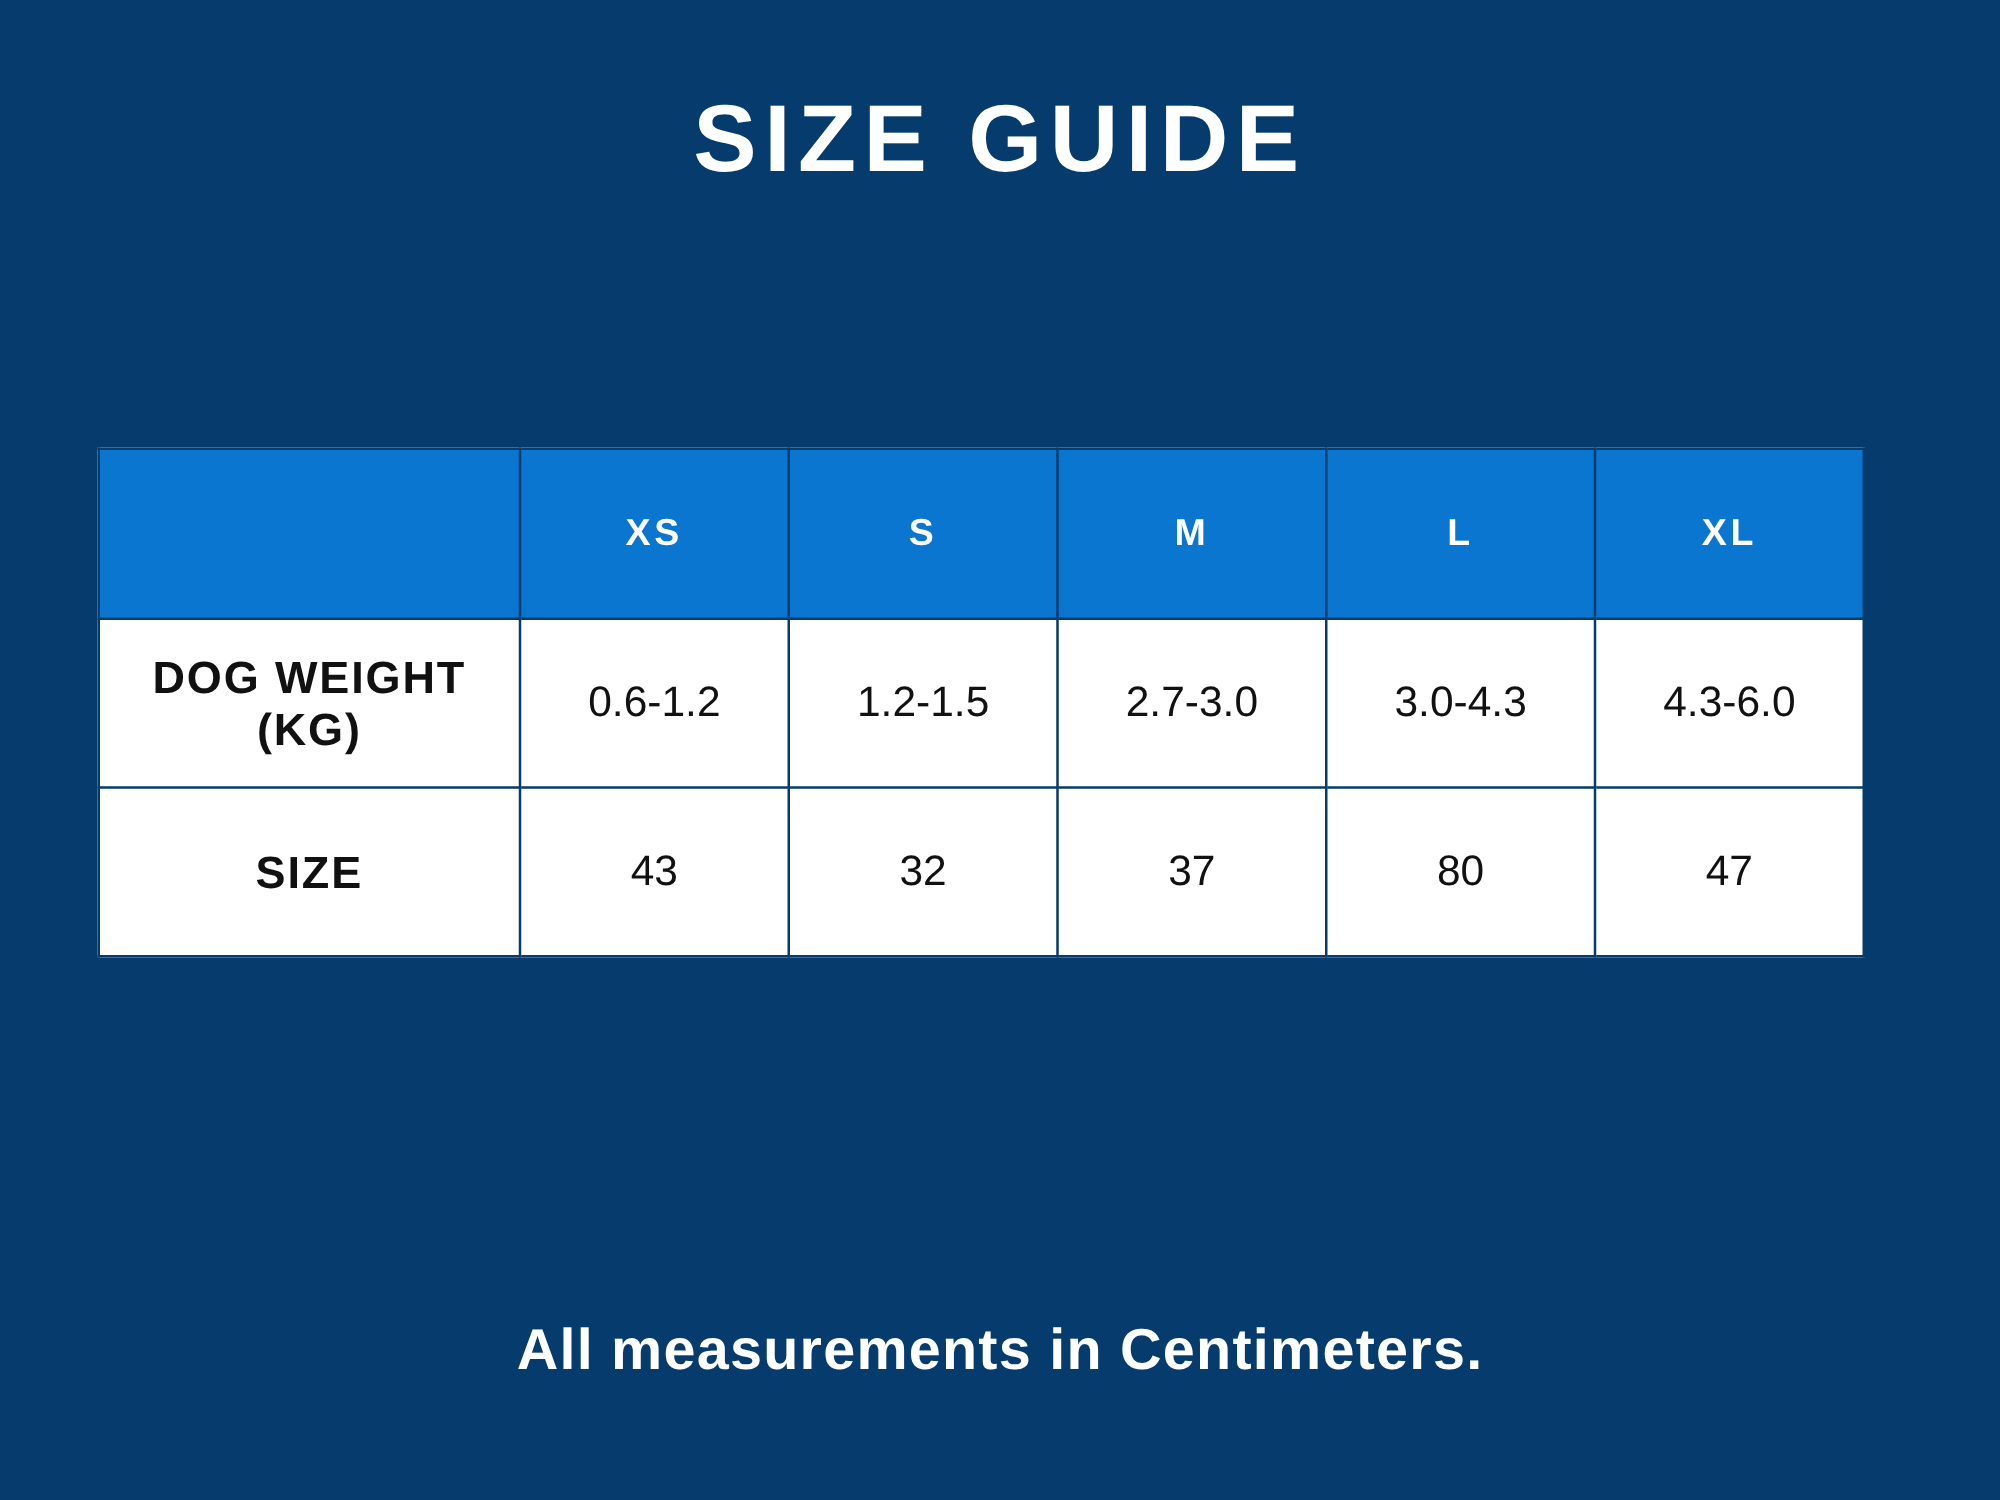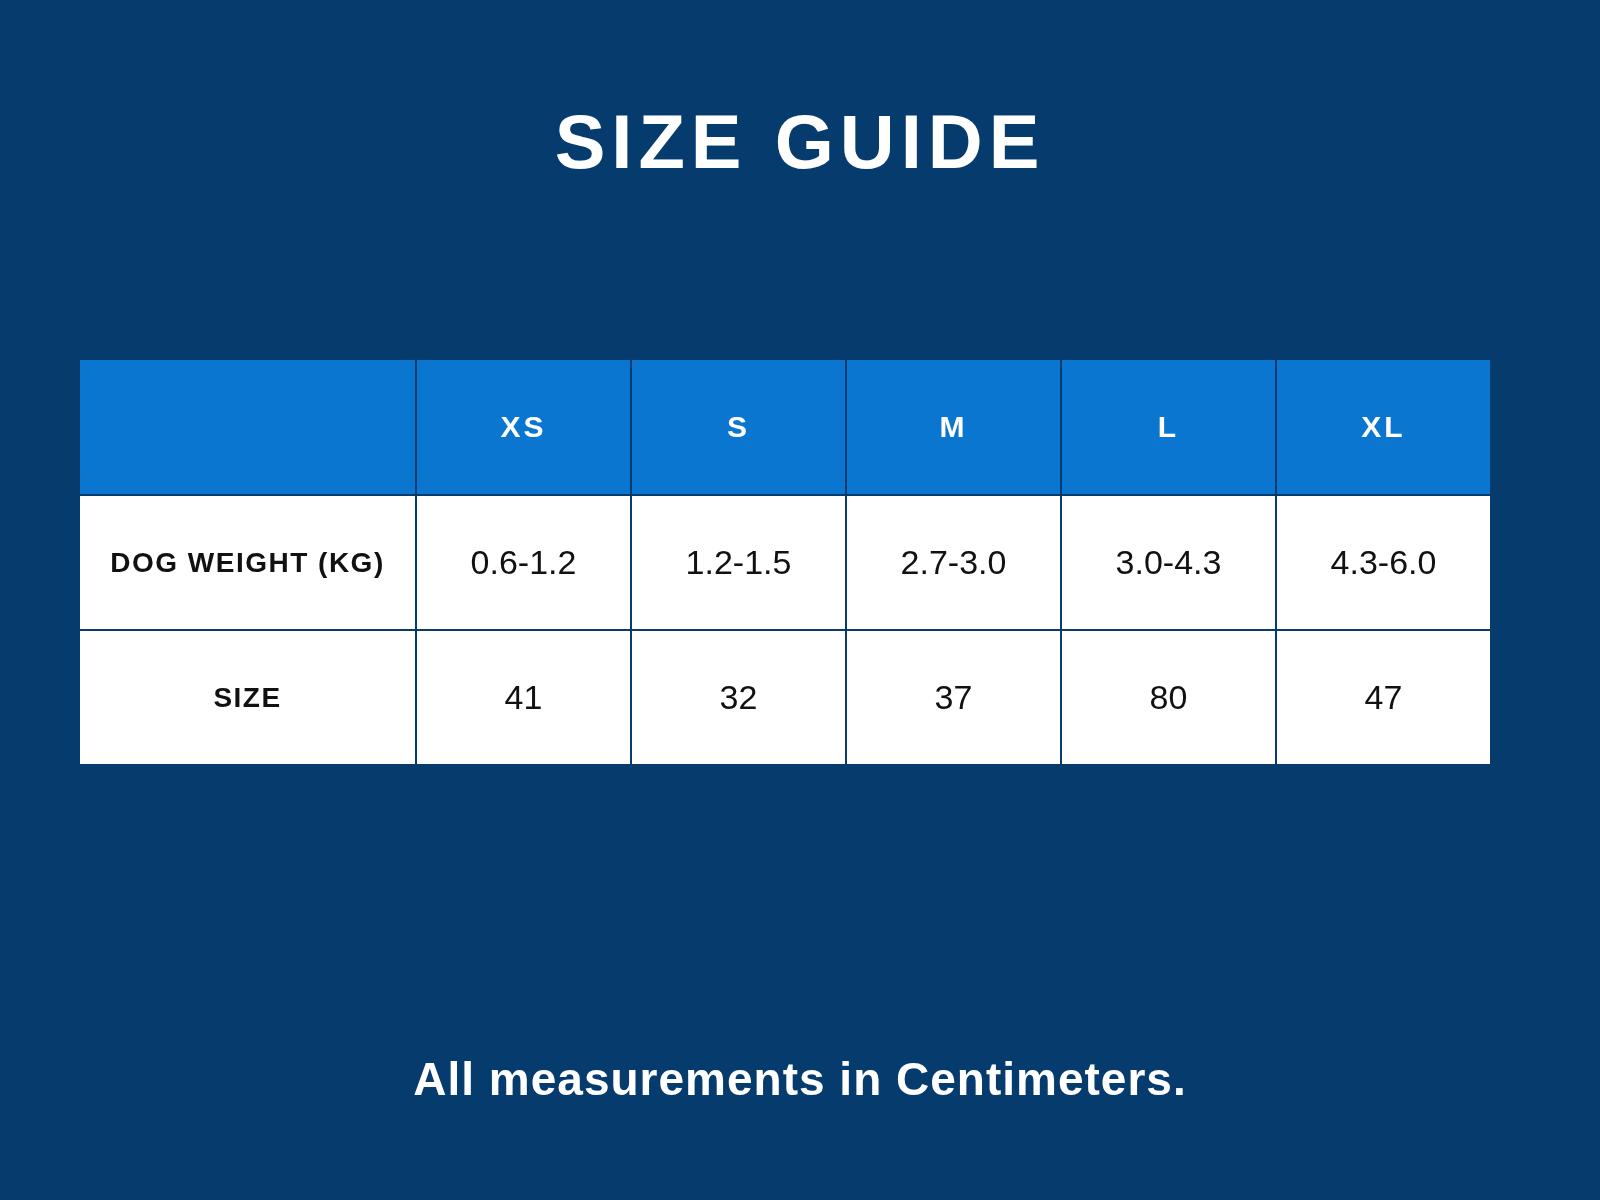--- a/index.html
+++ b/index.html
@@ -19,21 +19,21 @@
     height: 1200px;
     box-sizing: border-box;
   }
   .title {
     text-align: center;
     color: #FFFFFF;
     font-size: 76px;
     font-weight: bold;
     letter-spacing: 6px;
     margin: 0;
-    padding-top: 104px;
+    padding-top: 74px;
     line-height: 1;
   }
   .table-wrap {
     position: absolute;
     left: 78px;
     top: 358px;
     width: 1414px;
   }
   table.size-table {
     width: 100%;
@@ -67,21 +67,21 @@
   }
   tbody td {
     background: #FFFFFF;
     color: #111111;
     font-size: 34px;
     font-weight: normal;
   }
   tbody td.row-label {
     font-weight: bold;
     letter-spacing: 1.5px;
-    font-size: 28px;
+    font-size: 36px;
   }
   .footnote {
     position: absolute;
     left: 0;
     right: 0;
     top: 1020px;
     text-align: center;
     color: #FFFFFF;
     font-size: 46px;
     font-weight: bold;
@@ -120,21 +120,21 @@
         <tr>
           <td class="row-label">DOG WEIGHT (KG)</td>
           <td>0.6-1.2</td>
           <td>1.2-1.5</td>
           <td>2.7-3.0</td>
           <td>3.0-4.3</td>
           <td>4.3-6.0</td>
         </tr>
         <tr>
           <td class="row-label">SIZE</td>
-          <td>41</td>
+          <td>43</td>
           <td>32</td>
           <td>37</td>
           <td>80</td>
           <td>47</td>
         </tr>
       </tbody>
     </table>
   </div>
 
   <div class="footnote">All measurements in Centimeters.</div>

